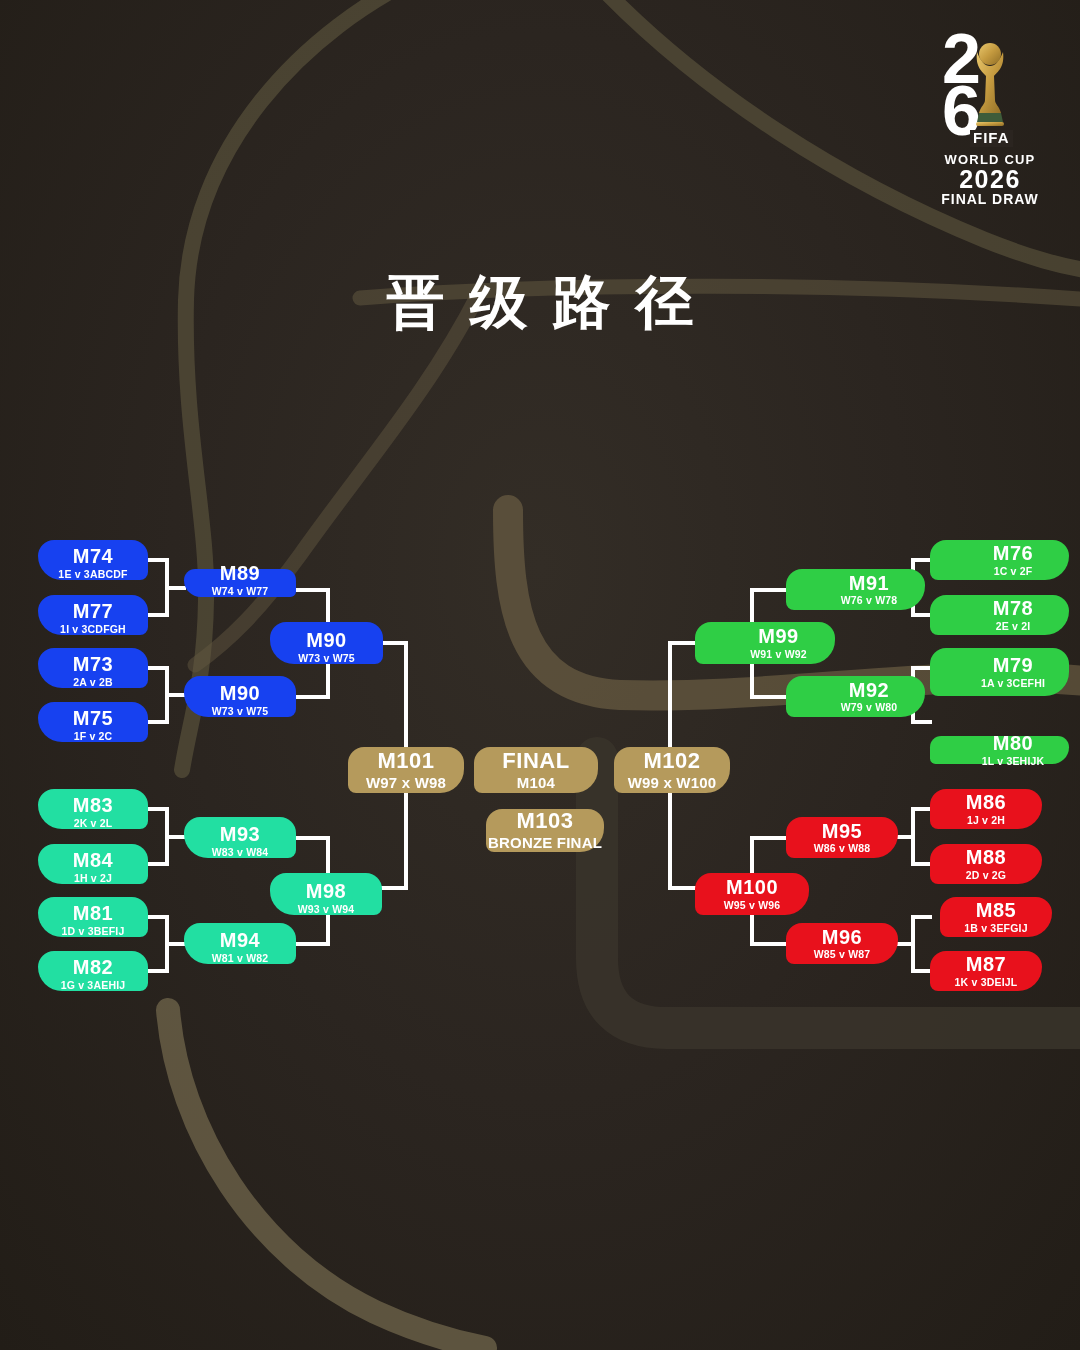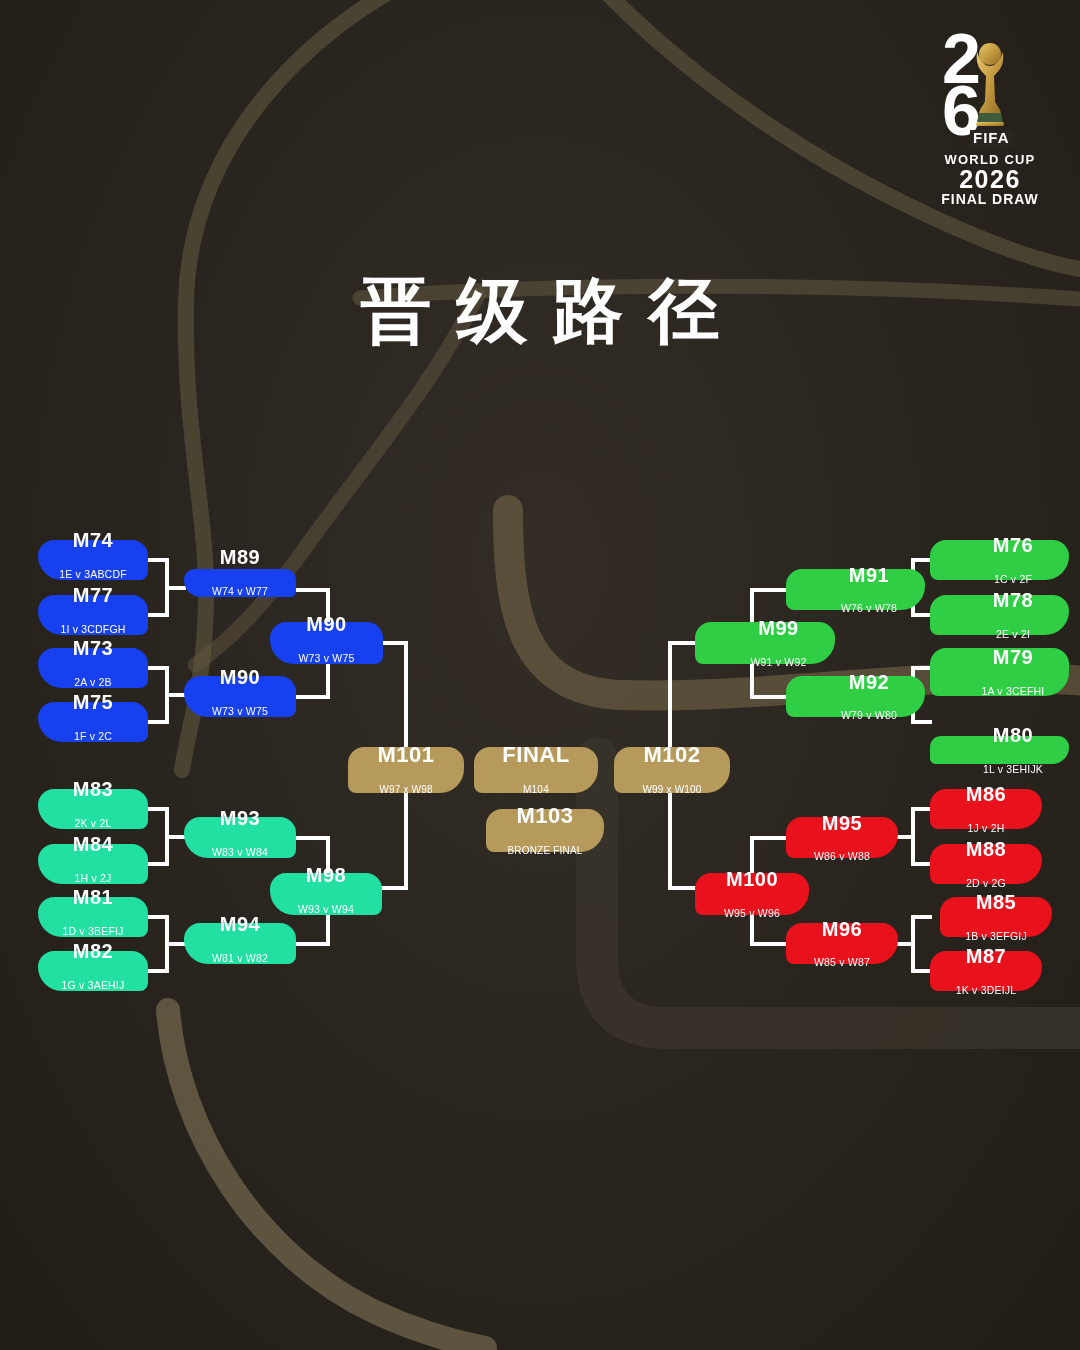--- a/index.html
+++ b/index.html
@@ -17,26 +17,26 @@
     line-height:1.04;
   }
   .rL{border-radius:16px 16px 8px 24px;justify-content:flex-end;}
   .rR{border-radius:16px 16px 24px 8px;}
   .c-blue{background:#1741F0;}
   .c-mint{background:#22DFA2;}
   .c-green{background:#2FCE45;padding-left:27px;}
   .c-red{background:#E8111C;}
   .c-gold{background:#B59A5C;}
   .mid{font-size:20px;font-weight:900;letter-spacing:.5px;}
-  .msub{font-size:10.5px;font-weight:400;letter-spacing:.2px;margin-top:18px;}
+  .msub{font-size:10.5px;font-weight:700;letter-spacing:.2px;margin-top:2px;}
   .lg .mid{font-size:22px;}
-  .lg .msub{font-size:10px;}
+  .lg .msub{font-size:15px;}
   #title{
     position:absolute;left:0;right:0;top:264px;z-index:3;
-    text-align:center;color:#fff;font-size:71px;font-weight:900;
+    text-align:center;color:#fff;font-size:58px;font-weight:900;
     letter-spacing:25px;text-indent:25px;
   }
   
   #logo{position:absolute;left:940px;top:34px;width:100px;height:172px;z-index:3;color:#fff;}
   #logo .digit{position:absolute;left:2px;font-size:70px;font-weight:900;line-height:.78;letter-spacing:-2px;}
   #logo .d2{top:-2px;}
   #logo .d6{top:50px;}
   #logo .trophy{position:absolute;left:33px;top:8px;z-index:4;}
   #logo .fifa{
     position:absolute;left:30px;top:96px;z-index:5;

